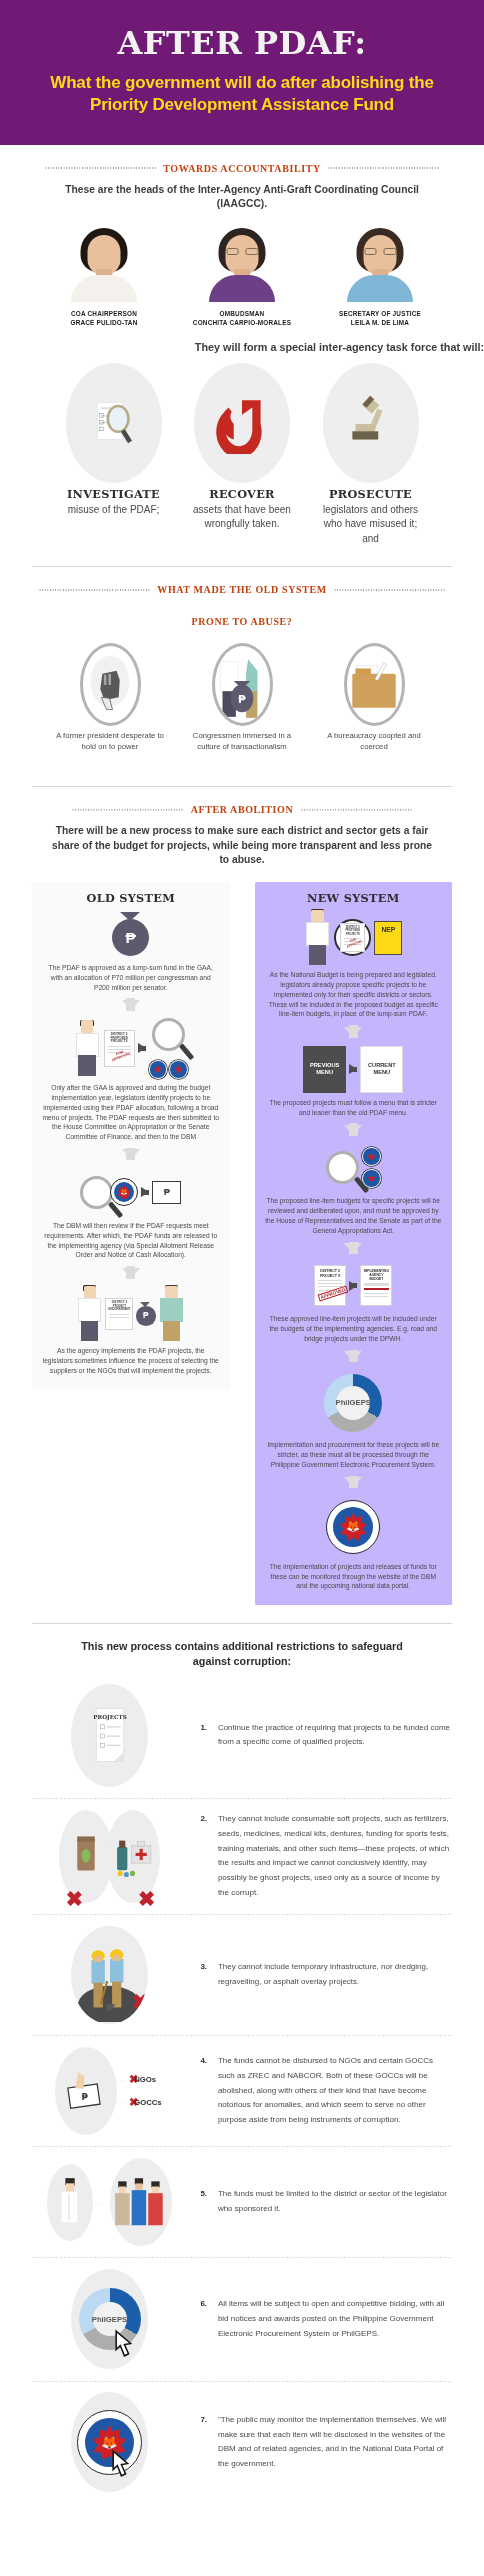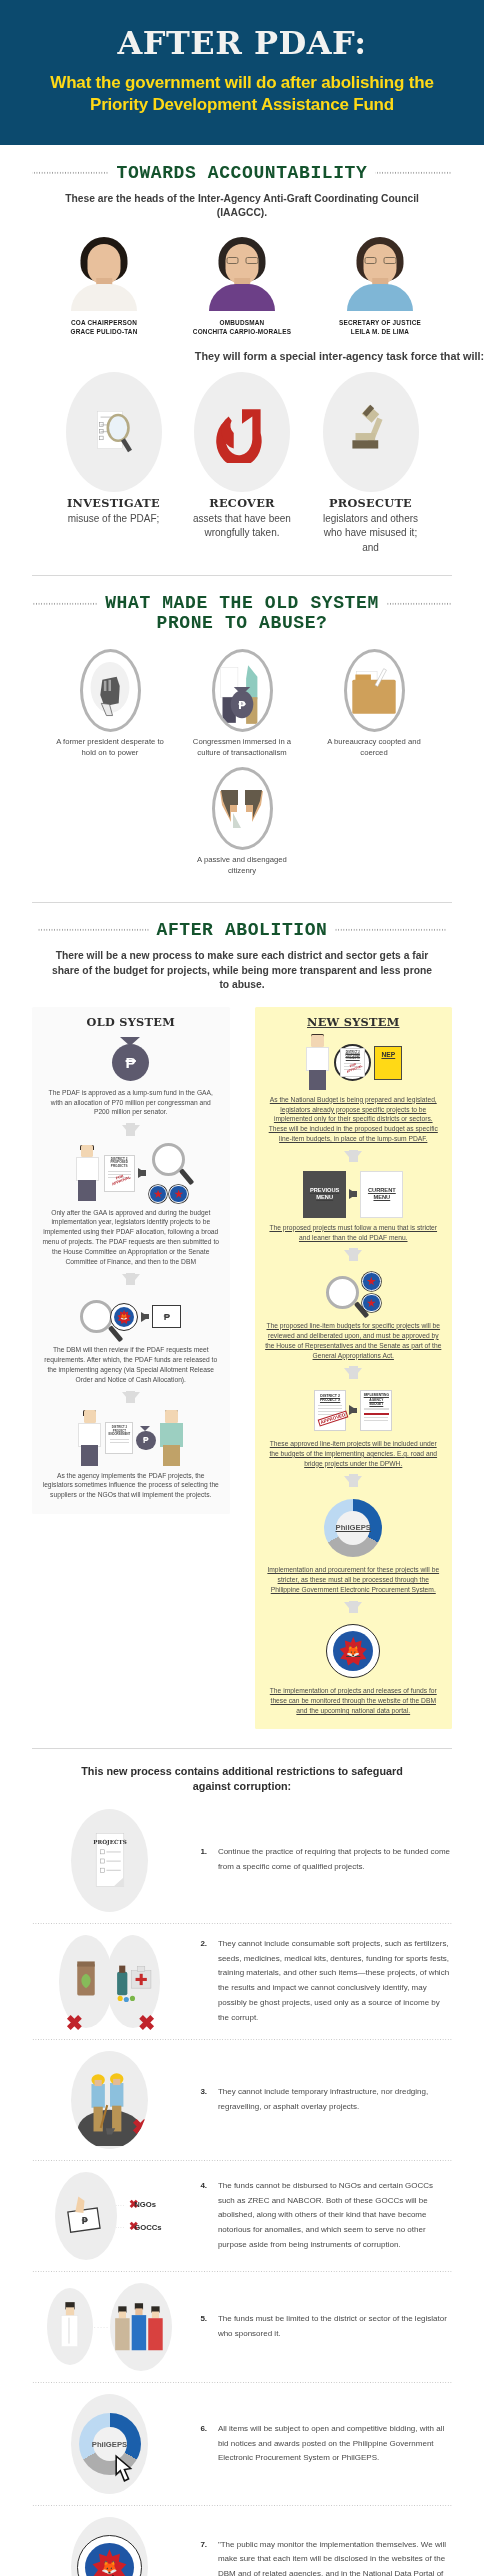--- a/index.html
+++ b/index.html
@@ -7,21 +7,21 @@
     width: 484px;
     background: #ffffff;
     font-family: "Liberation Sans", sans-serif;
     color: #3d3d3d;
     -webkit-font-smoothing: antialiased;
   }
   .page { width:484px; margin:0 auto; position:relative; }
 
   
   .hero {
-    background:#0c4a6e;
+    background:#701a75;
     padding: 27px 31px 29px;
     text-align:center;
   }
   .hero h1 {
     font-family:"DejaVu Serif", serif;
     font-weight:bold;
     color:#f2f2f0;
     font-size:32px;
     letter-spacing:0.5px;
     line-height:1.05;
@@ -43,25 +43,25 @@
     gap:7.2px; margin:17.5px 32px 0;
   }
   .dots { flex:1; height:3.6px;
     background-image: radial-gradient(circle, #9a9a9a 0.5px, transparent 0.6px);
     background-size: 2.6px 3.6px; background-repeat: repeat-x;
     background-position: center;
   }
   .dots.left{max-width:111px;}
   .dots.right{max-width:111px;}
   .sect-title {
-    font-family:Liberation Mono, monospace;
+    font-family:Liberation Serif, serif;
     font-weight:bold;
-    font-size:18px;
+    font-size:10px;
     letter-spacing:0.6px;
-    color:#14532d;
+    color:#c2410c;
     white-space:nowrap;
     text-align:center;
   }
   .sect-sub {
     text-align:center;
     font-size:10.3px;
     font-weight:bold;
     line-height:1.42;
     color:#3d3d3d;
     margin:9.3px 46px 0;
@@ -110,21 +110,21 @@
   .cause-oval{
     width:61px;height:83px;border-radius:50%;
     border:3.6px solid #b4b4b4;background:#fff;margin:0 auto 5.2px;
     display:flex;align-items:center;justify-content:center;overflow:hidden;position:relative;
   }
   .cause-label{font-size:7.7px;line-height:1.4;color:#4a4a4a;}
 
   
   .compare{display:flex;gap:25px;padding:0 32px;margin-top:14.4px;align-items:flex-start;}
   .col{flex:1;background:#fafafa;border-radius:1.5px;padding:8.2px 9.3px 13.4px;}
-  .col.new{background:#fef9c3;text-decoration:underline;}
+  .col.new{background:#c4b5fd;}
   .col-title{
     font-family:"DejaVu Serif", serif;font-weight:bold;font-size:11.3px;
     text-align:center;color:#2e2e2e;letter-spacing:0.3px;margin-bottom:3.1px;
   }
   .step{text-align:center;}
   .step-art{min-height:49px;display:flex;align-items:center;justify-content:center;margin:5.2px 0 4.1px;}
   .step-text{font-size:6.7px;line-height:1.48;color:#4a4a4a;padding:0 1px;}
   .arrow-down{
     width:0;height:0;margin:7.2px auto;
     border-left:9.8px solid transparent;border-right:9.8px solid transparent;
@@ -282,21 +282,21 @@
       <div class="act-desc">legislators and others who have misused it; and</div>
     </div>
   </div>
 
   <div class="rule" style="margin-top:20.6px"></div>
   <div class="sect-title-wrap">
     <div class="dots left"></div>
     <div class="sect-title">WHAT MADE THE OLD SYSTEM</div>
     <div class="dots right"></div>
   </div>
-  <div class="sect-title" style="margin-top:0">PRONE TO ABUSE?</div>
+  <div class="sect-title" style="margin-top:21px">PRONE TO ABUSE?</div>
 
   <div class="causes">
     <div class="cause">
       <div class="cause-oval">
         <svg width="46" height="62" viewBox="0 0 90 120">
           <ellipse cx="45" cy="55" rx="38" ry="50" fill="#f1f1f1"></ellipse>
           <path d="M30 40 L58 34 L64 52 L62 86 L34 92 L26 70 Z" fill="#595959"></path>
           <path d="M28 86 L38 110 L50 110 L44 88 Z" fill="#e9e9e9" stroke="#595959" stroke-width="1.5"></path>
           <rect x="33" y="42" width="5" height="20" fill="#f2f2f2" opacity=".5"></rect>
           <rect x="42" y="40" width="5" height="22" fill="#f2f2f2" opacity=".5"></rect>
@@ -325,32 +325,20 @@
           <rect x="14" y="30" width="30" height="12" fill="#d09c4e"></rect>
           <rect x="8" y="40" width="84" height="66" rx="3" fill="#cfa05a"></rect>
           <rect x="60" y="18" width="6" height="36" fill="#fff" stroke="#bbb" transform="rotate(28 63 36)"></rect>
         </svg>
       </div>
       <div class="cause-label">A bureaucracy coopted and coerced</div>
     </div>
   </div>
 
   <div class="causes row2">
-    <div class="cause">
-      <div class="cause-oval">
-        <svg width="57" height="67" viewBox="0 0 110 130">
-          <path d="M10 30 L44 30 L44 72 L32 72 L32 92 L14 58 Z" fill="#e0b183"></path>
-          <path d="M12 28 L46 28 L46 58 L30 58 L30 84 L16 50 Z" fill="#645a4a"></path>
-          <path d="M96 30 L62 30 L62 72 L74 72 L74 92 L92 58 Z" fill="#e0b183"></path>
-          <path d="M94 28 L60 28 L60 58 L76 58 L76 84 L90 50 Z" fill="#645a4a"></path>
-          <path d="M36 74 L52 104 L36 104 Z" fill="#cfd8d0"></path>
-        </svg>
-      </div>
-      <div class="cause-label">A passive and disengaged citizenry</div>
-    </div>
   </div>
 
   <div class="rule" style="margin-top:25px"></div>
   <div class="sect-title-wrap">
     <div class="dots left"></div>
     <div class="sect-title">AFTER ABOLITION</div>
     <div class="dots right"></div>
   </div>
   <div class="sect-sub">There will be a new process to make sure each district and sector gets a fair share of the budget for projects, while being more transparent and less prone to abuse.</div>
 

